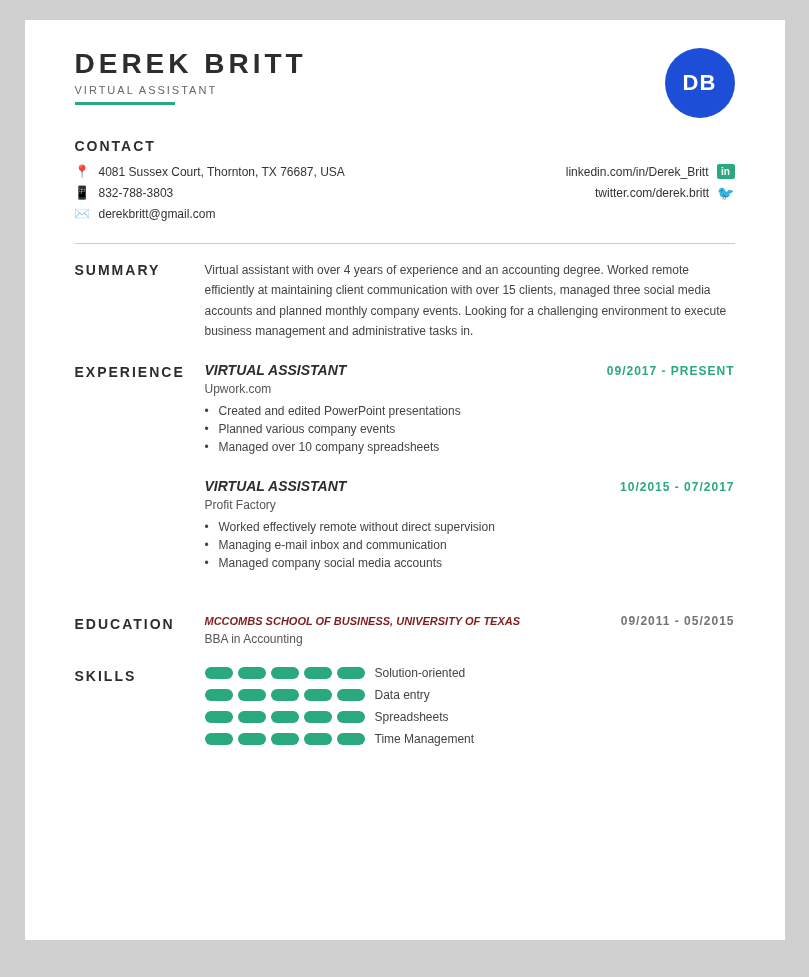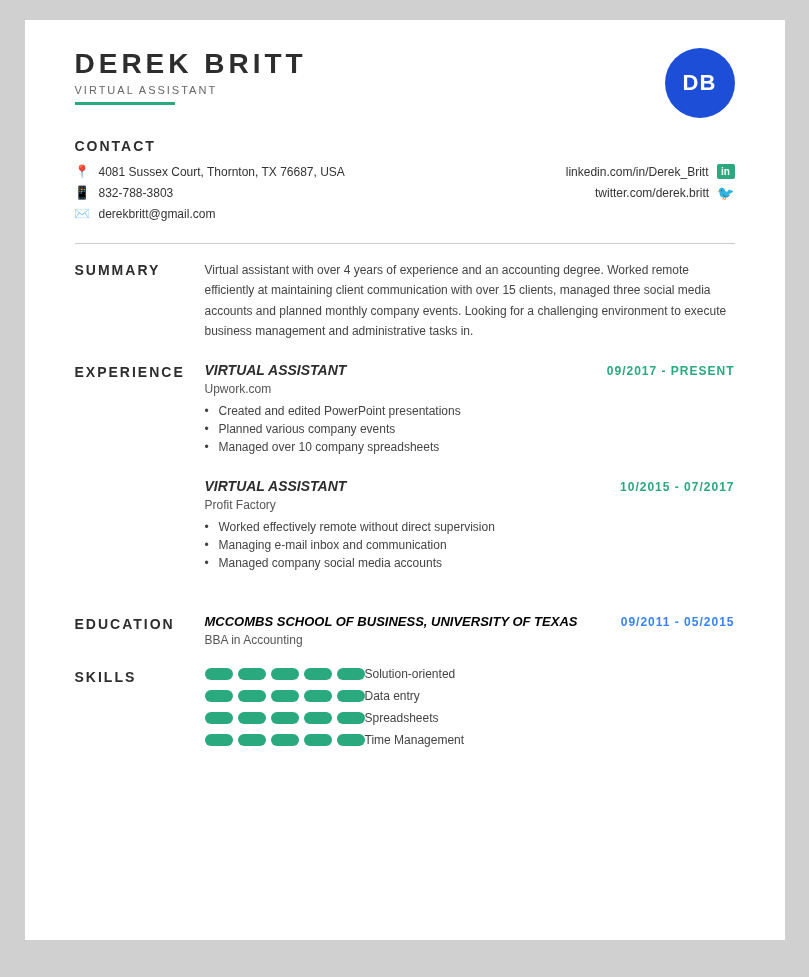--- a/index.html
+++ b/index.html
@@ -179,41 +179,42 @@
       color: #444;
     }
     
     .edu-header {
       display: flex;
       justify-content: space-between;
       align-items: baseline;
       margin-bottom: 4px;
     }
     .edu-title {
-      font-size: 13px;
+      font-size: 11px;
       font-weight: bold;
       font-style: italic;
-      color: #000000;
+      color: #7f1d1d;
       text-transform: uppercase;
     }
     .edu-date {
       font-size: 12px;
-      color: #3b82f6;
+      color: #737373;
       font-weight: bold;
       letter-spacing: 1px;
       white-space: nowrap;
     }
     .edu-degree {
       font-size: 12px;
       color: #555;
     }
     
     .skill-row {
       display: flex;
       align-items: center;
+      gap: 10px;
       margin-bottom: 8px;
     }
     .skill-dots {
       display: flex;
       gap: 5px;
     }
     .skill-dot {
       width: 28px;
       height: 12px;
       border-radius: 6px;

